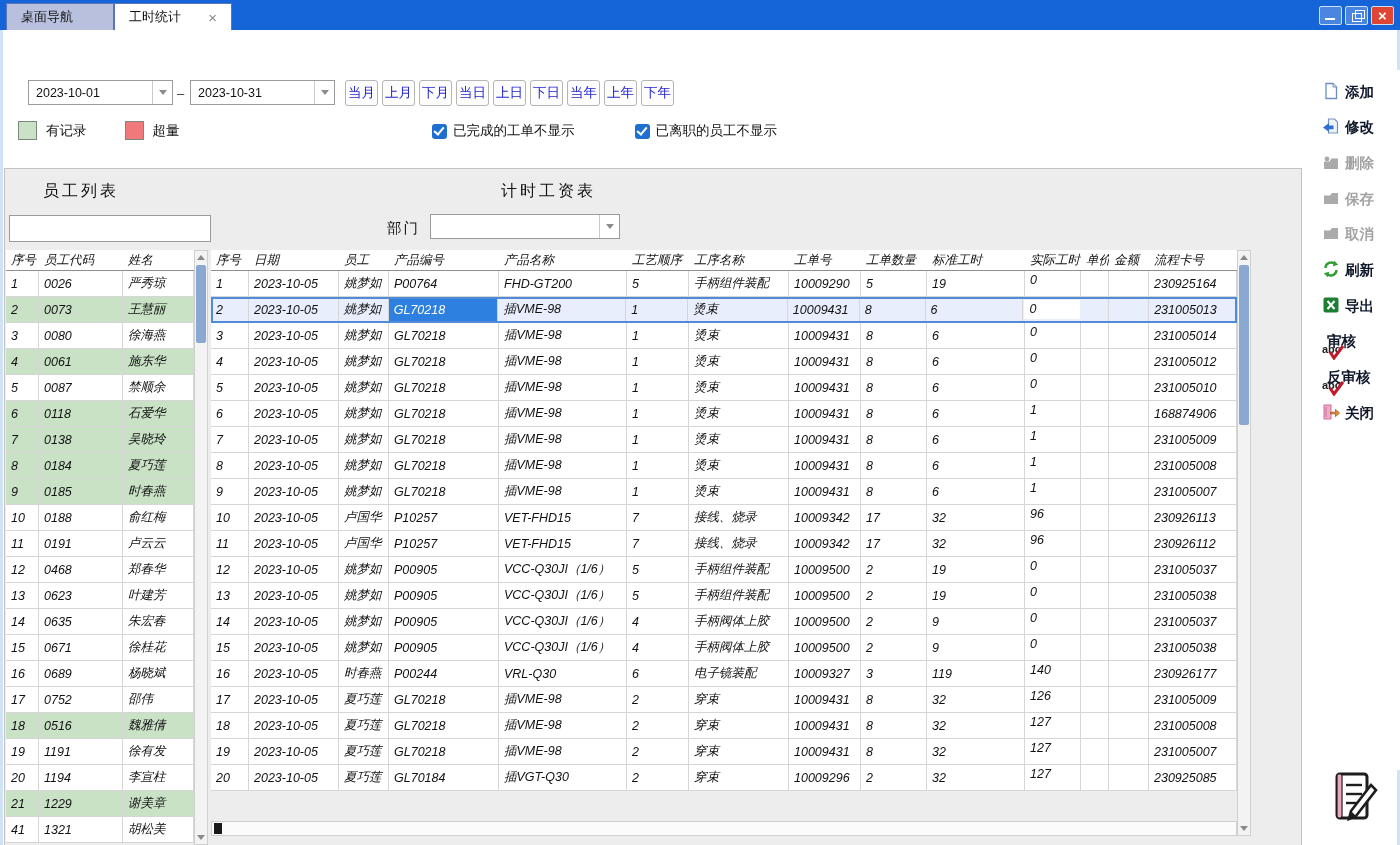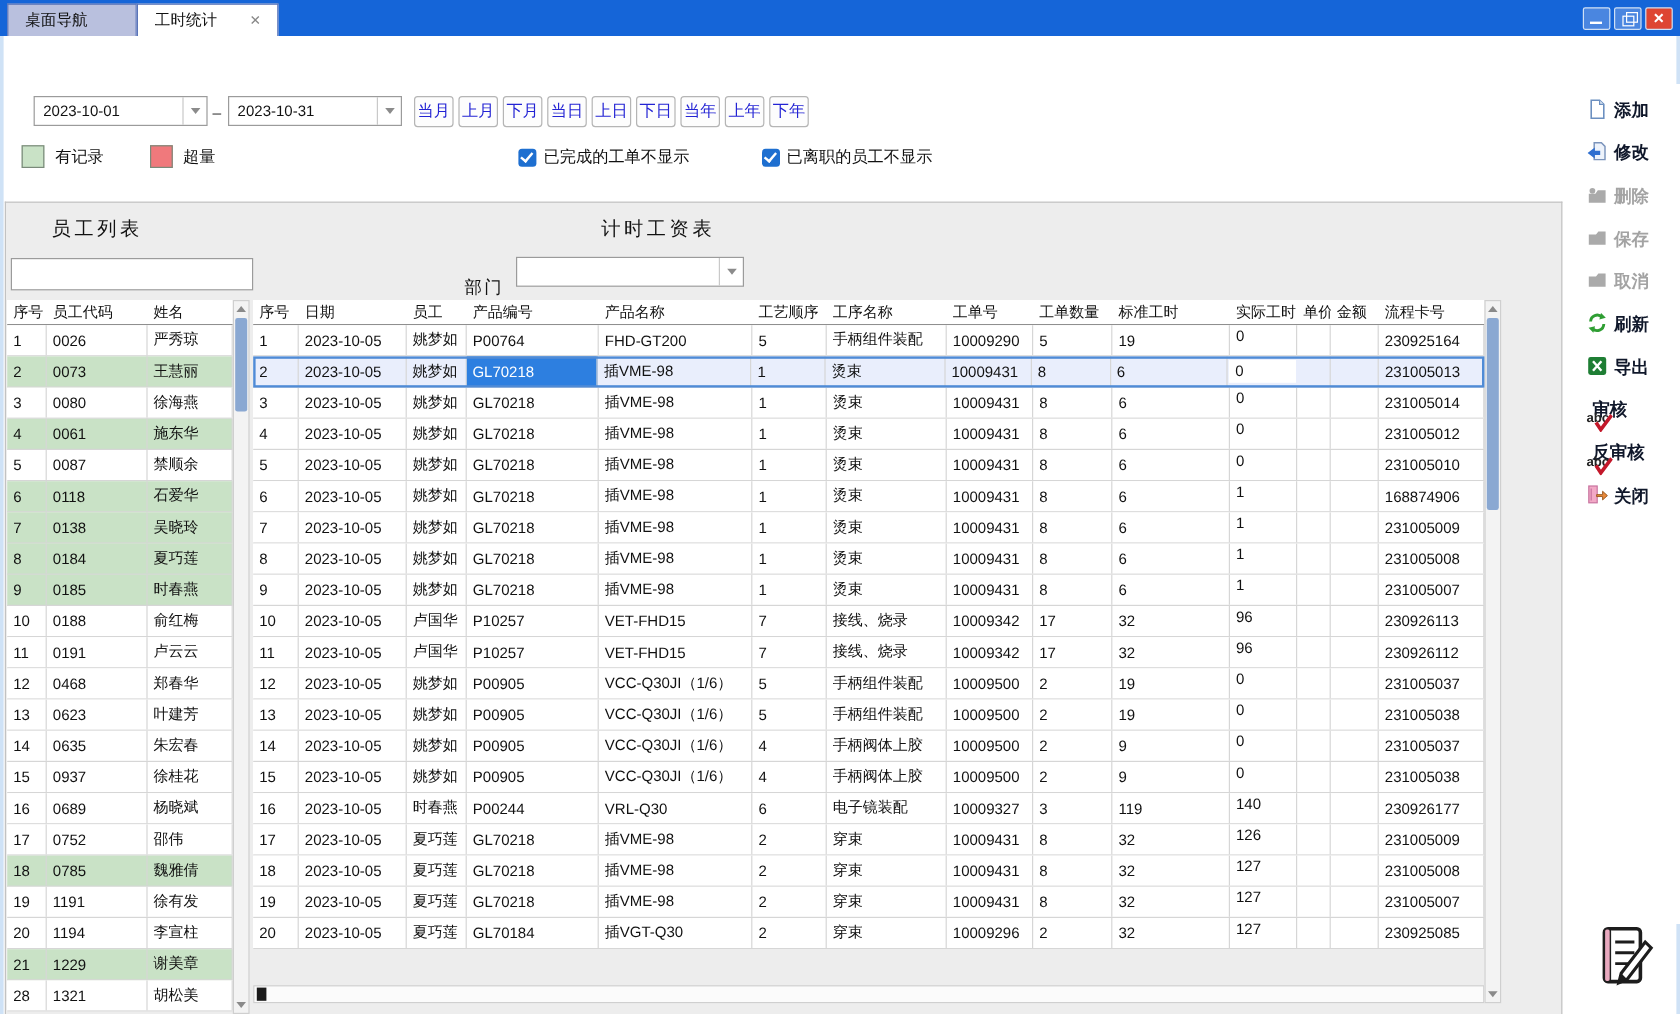--- a/index.html
+++ b/index.html
@@ -38,25 +38,25 @@
   .checkbox { width:15px; height:15px; background:#1e6fd0; border-radius:3px; position:relative; }
   .checkbox::after { content:""; position:absolute; left:4px; top:1.5px; width:4px; height:8px; border:solid #fff; border-width:0 2px 2px 0; transform:rotate(40deg); }
   .check-label { font-size:13.5px; color:#111; }
 
   
   .main-panel { position:absolute; left:4px; top:168px; width:1298px; height:677px; background:#ededed; border:1px solid #c2c2c2; border-bottom:none; }
   .panel-title { position:absolute; font-size:16px; letter-spacing:3px; color:#111; top:12px; }
   .emp-title { left:38px; }
   .wage-title { left:496px; }
   .emp-search { position:absolute; left:4px; top:46px; width:202px; height:27px; background:#fff; border:1px solid #9b9b9b; font-size:12.5px; padding:0 5px; }
-  .dept-label { position:absolute; left:382px; top:61px; font-size:14.5px; letter-spacing:2px; color:#111; }
+  .dept-label { position:absolute; left:382px; top:50px; font-size:14.5px; letter-spacing:2px; color:#111; }
   .dept-combo { left:425px; top:45px; width:190px; }
 
   
-  .tbl { position:absolute; background:#fff; }
+  .tbl { position:absolute; background:#fff;font-style:italic; }
   .trow { display:flex; border-bottom:1px solid #d6d6d6; background:#fff; }
   .tcell { border-right:1px solid #d6d6d6; padding:0 5px; font-size:12.5px; color:#111; display:flex; align-items:center; overflow:hidden; white-space:nowrap; height:100%; }
   .thead { display:flex; border-bottom:1px solid #8f8f8f; background:#fff; }
   .thcell { padding:0 5px; font-size:12.5px; color:#111; display:flex; align-items:center; white-space:nowrap; overflow:hidden; }
   .trow.green { background:#c9e2c6; }
   .trow.sel { background:#e9eefc; outline:2px solid #4f8bd6; outline-offset:-2px; position:relative; z-index:2; }
   .tcell.selcell { background:#2d7fe0; color:#fff; }
   .tcell.actual { align-items:flex-start; padding-top:2px; line-height:14px; }
   .tcell.selactual { background:#fff; margin:3px 1px; height:auto; border:none; }
   .totrow { display:flex; border-bottom:1px solid #d6d6d6; background:#fff; }
@@ -231,55 +231,55 @@
         <div class="tcell" style="width: 84px; background: transparent;">0623</div>
         <div class="tcell" style="width: 71px; background: transparent;">叶建芳</div>
       </div>
       <div class="trow" style="height: 26px;">
         <div class="tcell" style="width: 33px; background: transparent;">14</div>
         <div class="tcell" style="width: 84px; background: transparent;">0635</div>
         <div class="tcell" style="width: 71px; background: transparent;">朱宏春</div>
       </div>
       <div class="trow" style="height: 26px;">
         <div class="tcell" style="width: 33px; background: transparent;">15</div>
-        <div class="tcell" style="width: 84px; background: transparent;">0937</div>
+        <div class="tcell" style="width: 84px; background: transparent;">0671</div>
         <div class="tcell" style="width: 71px; background: transparent;">徐桂花</div>
       </div>
       <div class="trow" style="height: 26px;">
         <div class="tcell" style="width: 33px; background: transparent;">16</div>
         <div class="tcell" style="width: 84px; background: transparent;">0689</div>
         <div class="tcell" style="width: 71px; background: transparent;">杨晓斌</div>
       </div>
       <div class="trow" style="height: 26px;">
         <div class="tcell" style="width: 33px; background: transparent;">17</div>
         <div class="tcell" style="width: 84px; background: transparent;">0752</div>
         <div class="tcell" style="width: 71px; background: transparent;">邵伟</div>
       </div>
       <div class="trow green" style="height: 26px;">
         <div class="tcell" style="width: 33px; background: transparent;">18</div>
-        <div class="tcell" style="width: 84px; background: transparent;">0785</div>
+        <div class="tcell" style="width: 84px; background: transparent;">0516</div>
         <div class="tcell" style="width: 71px; background: transparent;">魏雅倩</div>
       </div>
       <div class="trow" style="height: 26px;">
         <div class="tcell" style="width: 33px; background: transparent;">19</div>
         <div class="tcell" style="width: 84px; background: transparent;">1191</div>
         <div class="tcell" style="width: 71px; background: transparent;">徐有发</div>
       </div>
       <div class="trow" style="height: 26px;">
         <div class="tcell" style="width: 33px; background: transparent;">20</div>
         <div class="tcell" style="width: 84px; background: transparent;">1194</div>
         <div class="tcell" style="width: 71px; background: transparent;">李宣柱</div>
       </div>
       <div class="trow green" style="height: 26px;">
         <div class="tcell" style="width: 33px; background: transparent;">21</div>
         <div class="tcell" style="width: 84px; background: transparent;">1229</div>
         <div class="tcell" style="width: 71px; background: transparent;">谢美章</div>
       </div>
       <div class="trow" style="height: 26px;">
-        <div class="tcell" style="width: 33px; background: transparent;">28</div>
+        <div class="tcell" style="width: 33px; background: transparent;">41</div>
         <div class="tcell" style="width: 84px; background: transparent;">1321</div>
         <div class="tcell" style="width: 71px; background: transparent;">胡松美</div>
       </div>
     </div>
   <div class="vscroll" style="left:189px; top:81px; width:14px; height:595px;">
     <span class="sb-arrow-up"></span>
     <div class="vthumb" style="top:14px; height:78px; width:10px;"></div>
     <span class="sb-arrow-down"></span>
   </div>
 

